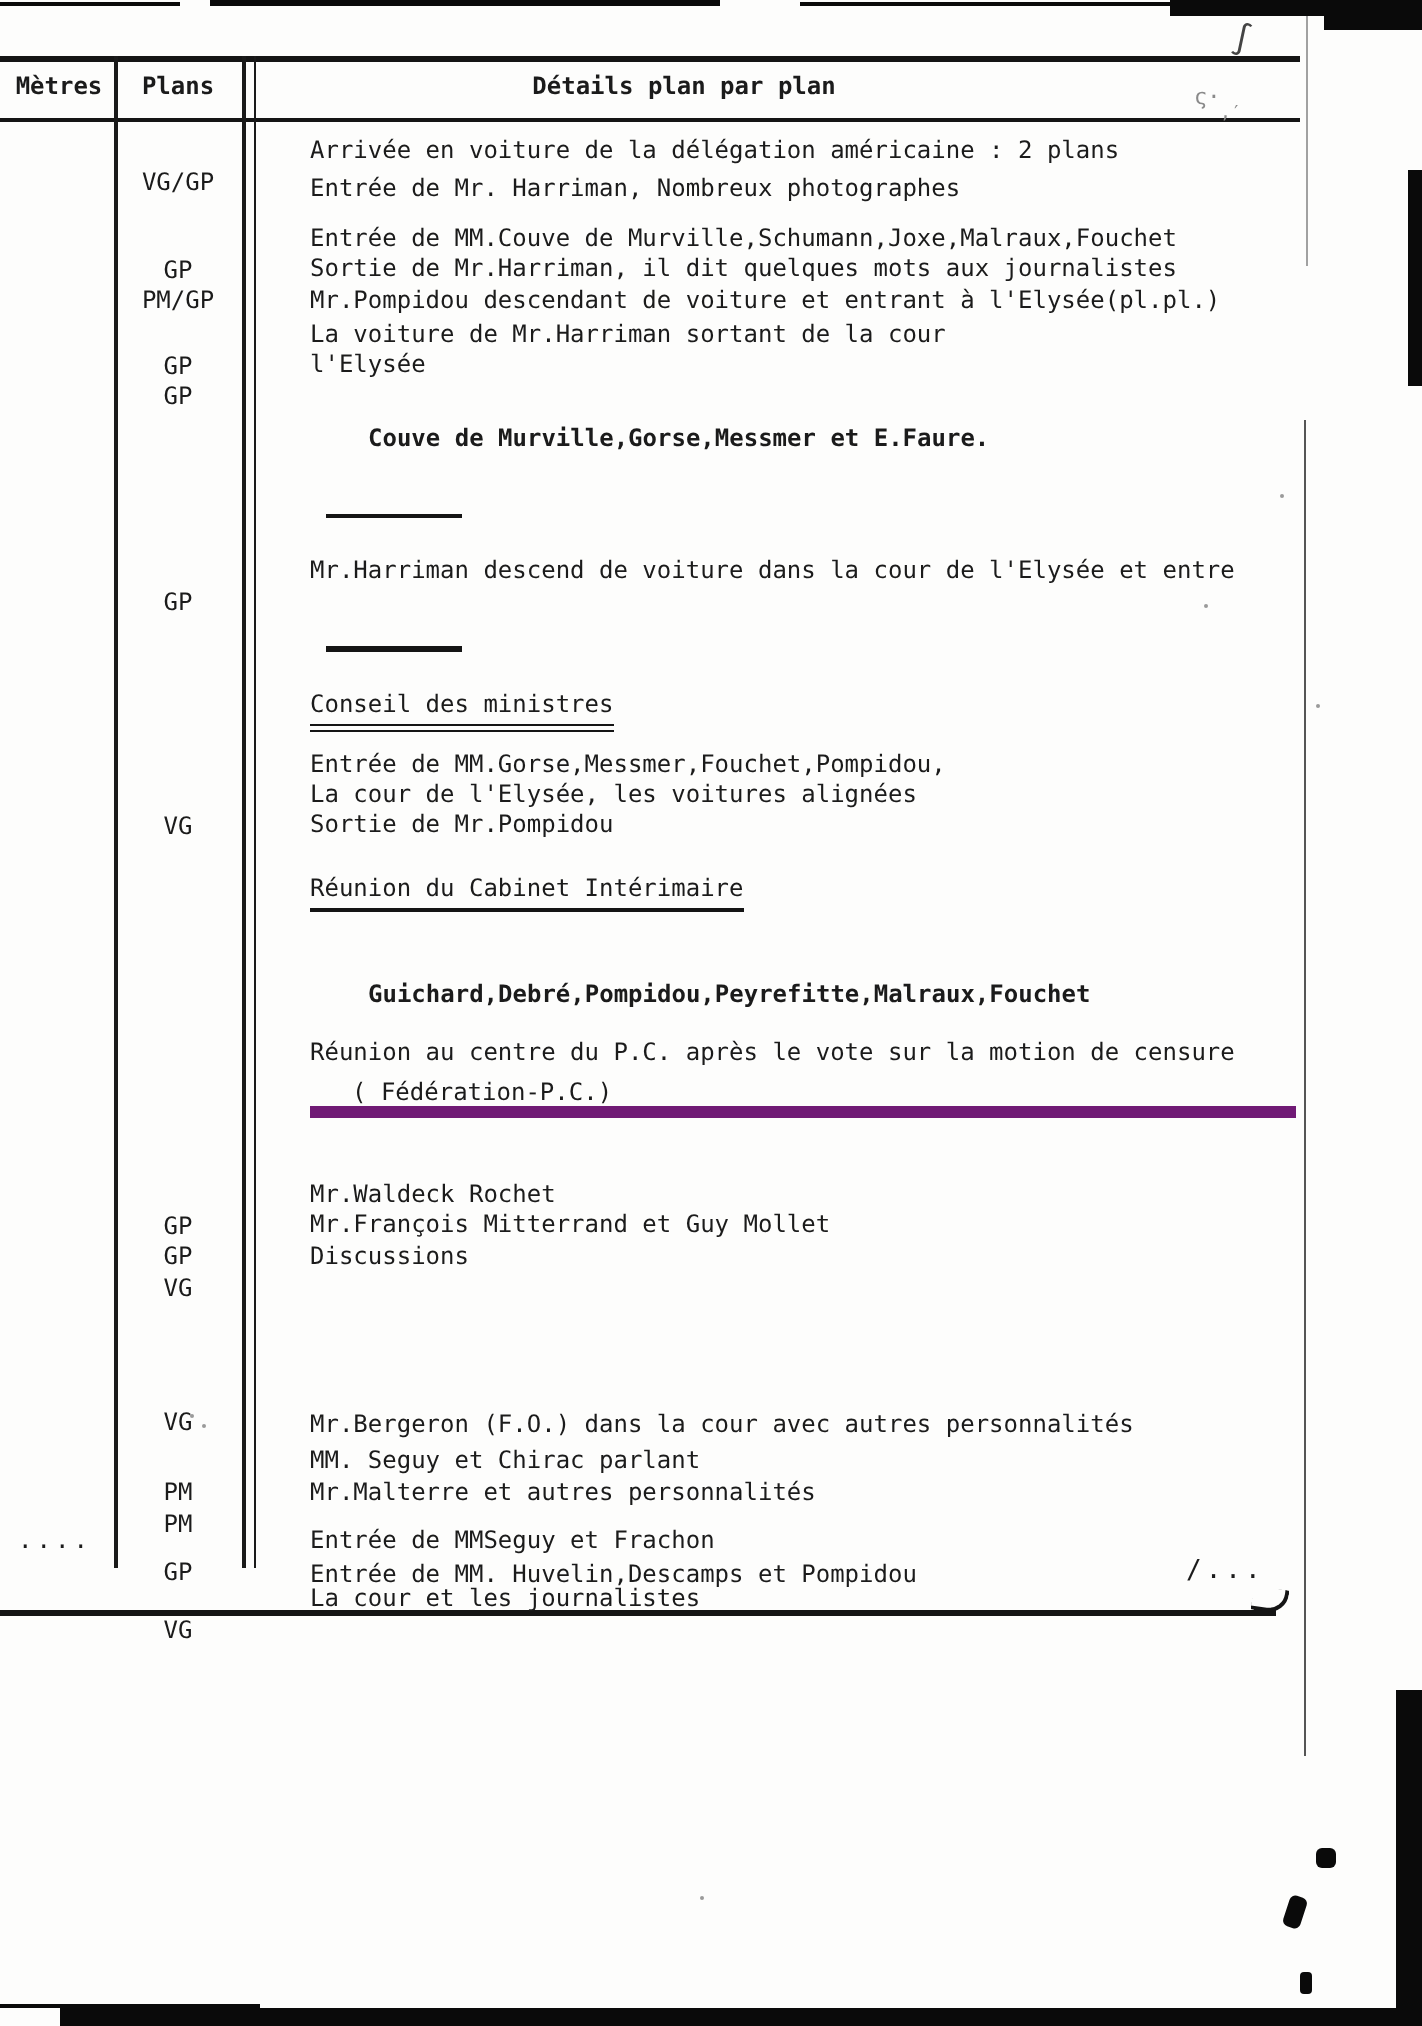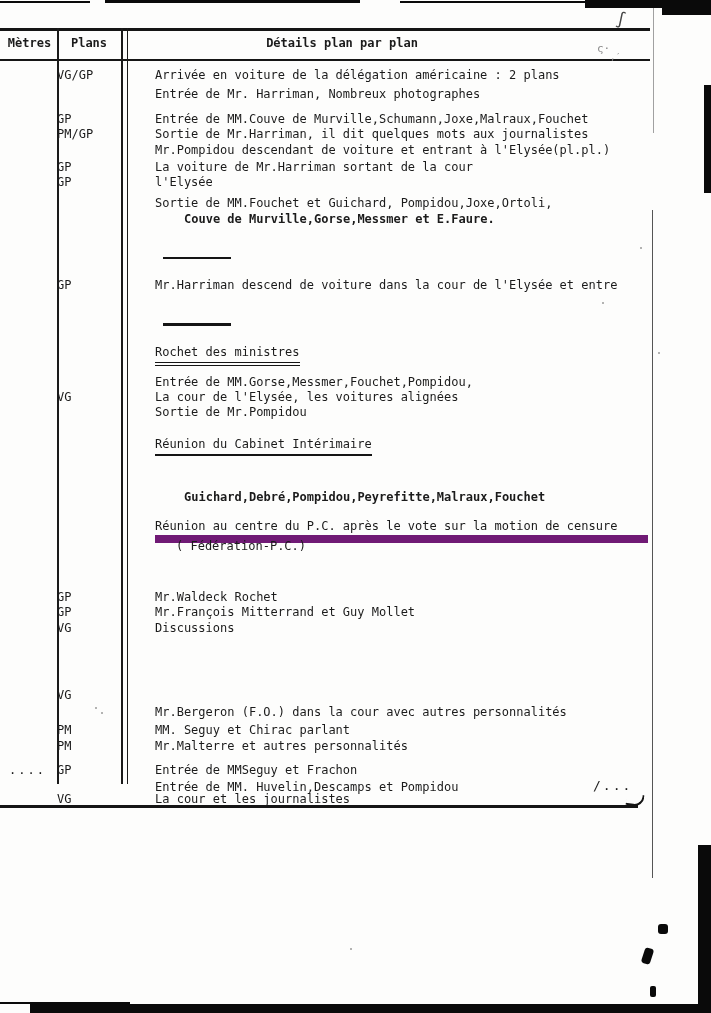--- a/index.html
+++ b/index.html
@@ -5,27 +5,27 @@
   html,body{margin:0;padding:0;}
   body{
     width:711px;height:1013px;position:relative;overflow:hidden;
     background:#ffffff;
     font-family:"DejaVu Sans Mono","Liberation Mono",monospace;
     color:#1b1b1b;
   }
   .sheet{position:absolute;inset:0;background:#fdfdfc;}
   .row{position:absolute;left:0;width:711px;height:16px;font-size:12px;line-height:15px;white-space:nowrap;}
   .metres-cell{position:absolute;left:0;width:55px;text-align:center;letter-spacing:2px;}
-  .plans-cell{position:absolute;left:57px;width:64px;}
+  .plans-cell{position:absolute;left:57px;width:64px;text-align:center;margin-top:16px;}
   .details-cell{position:absolute;left:155px;}
   .indent1{left:184px;font-weight:bold;}
   .indent2{left:176px;}
   .heading-cell{border-bottom:2px solid #151515;padding-bottom:2px;}
   .heading-double{border-bottom:4px double #151515;padding-bottom:2px;}
-  .ruled{width:493px;border-bottom:8px solid #701a75;padding-bottom:1px;}
+  .ruled{width:493px;border-bottom:6px solid #701a75;padding-bottom:19px;}
   .hline{position:absolute;background:#151515;}
   .vline{position:absolute;background:#1a1a1a;}
   .sep{position:absolute;left:163px;width:68px;height:2px;background:#151515;}
   .theader{position:absolute;font-size:12px;font-weight:bold;white-space:nowrap;}
   .artifact{position:absolute;background:#0a0a0a;}
   .fold{position:absolute;background:#555;}
   .pencil{position:absolute;color:#8a8a8a;font-size:11px;}
   .speck{position:absolute;background:#9a9a9a;width:2px;height:2px;border-radius:50%;}
   .curl{position:absolute;width:16px;height:10px;border-right:2px solid #151515;border-bottom:2px solid #151515;border-bottom-right-radius:10px;transform:rotate(8deg);}
   .cont-mark{position:absolute;font-size:13px;letter-spacing:2px;}
@@ -66,38 +66,35 @@
     <span class="details-cell">Mr.Pompidou descendant de voiture et entrant à l'Elysée(pl.pl.)</span>
   </div>
   <div class="row" style="top:160px">
     <span class="plans-cell">GP</span>
     <span class="details-cell">La voiture de Mr.Harriman sortant de la cour</span>
   </div>
   <div class="row" style="top:175px">
     <span class="plans-cell">GP</span>
     <span class="details-cell">l'Elysée</span>
   </div>
-  <div class="row" style="top:196px">
-    <span class="details-cell">Sortie de MM.Fouchet et Guichard, Pompidou,Joxe,Ortoli,</span>
-  </div>
   <div class="row" style="top:212px">
     <span class="details-cell indent1">Couve de Murville,Gorse,Messmer et E.Faure.</span>
   </div>
 
   <div class="sep" style="top:257px"></div>
 
   <div class="row" style="top:278px">
     <span class="plans-cell">GP</span>
     <span class="details-cell">Mr.Harriman descend de voiture dans la cour de l'Elysée et entre</span>
   </div>
 
   <div class="sep" style="top:323px;height:3px;"></div>
 
   <div class="row" style="top:345px">
-    <span class="details-cell heading-double">Rochet des ministres</span>
+    <span class="details-cell heading-double">Conseil des ministres</span>
   </div>
   <div class="row" style="top:375px">
     <span class="details-cell">Entrée de MM.Gorse,Messmer,Fouchet,Pompidou,</span>
   </div>
   <div class="row" style="top:390px">
     <span class="plans-cell">VG</span>
     <span class="details-cell">La cour de l'Elysée, les voitures alignées</span>
   </div>
   <div class="row" style="top:405px">
     <span class="details-cell">Sortie de Mr.Pompidou</span>

